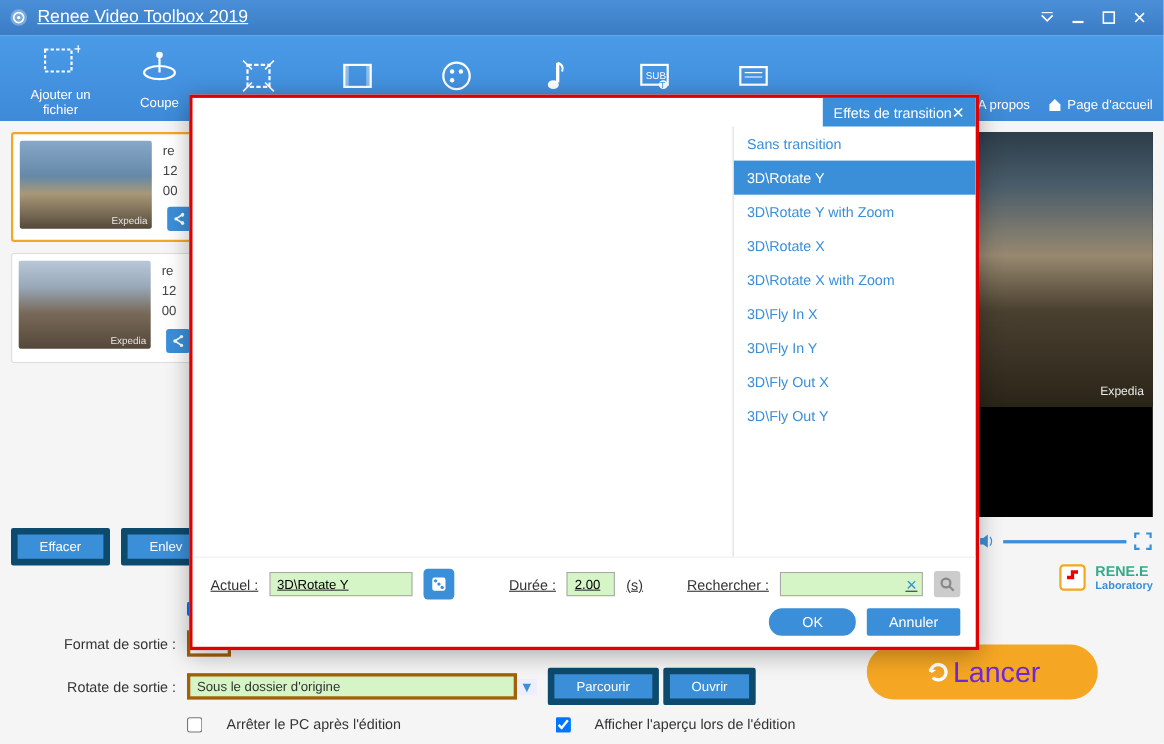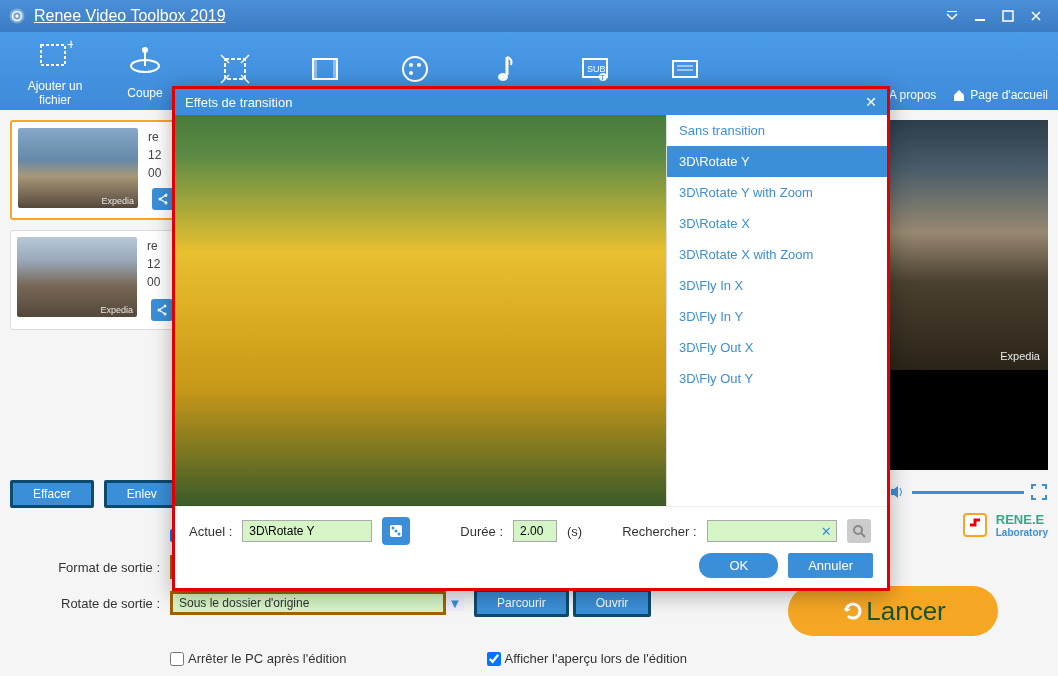--- a/index.html
+++ b/index.html
@@ -25,58 +25,58 @@
 .file-list { position: absolute; left: 10px; top: 10px; width: 440px; }
 .file-card { border: 1px solid #ddd; background: #fff; border-radius: 3px; display: flex; padding: 6px; margin-bottom: 10px; position: relative; height: 100px; }
 .file-card.sel { border: 2px solid #f5a623; }
 .thumb { width: 120px; height: 80px; background: linear-gradient(180deg,#87a8c8 0%,#6589a8 40%,#a89878 60%,#54483a 100%); border-radius: 2px; flex-shrink: 0; position: relative; }
 .thumb-text { position:absolute; bottom:2px; right:4px; font-size:9px; color:rgba(255,255,255,0.85); }
 .file-info { font-size: 12px; color: #444; margin-left: 10px; line-height: 1.5; overflow: hidden; }
 .share-btn { position: absolute; left: 140px; bottom: 8px; width: 22px; height: 22px; background: #3B8FD8; border-radius: 3px; display: flex; align-items: center; justify-content: center; color: #fff; font-size: 12px; }
 
 
 .lower-btns { position: absolute; left: 10px; top: 370px; display: flex; gap: 10px; }
-.btn-blue-sm { background: #3B8FD8; color: #fff; font-size: 12px; padding: 4px 20px; border: 3px solid #0c4a6e; border-radius: 2px; cursor: pointer; }
+.btn-blue-sm { background: #3B8FD8; color: #fff; font-size: 12px; padding: 4px 20px; border: 6px solid #0c4a6e; border-radius: 2px; cursor: pointer; }
 
 
 .settings { position: absolute; left: 10px; bottom: 10px; right: 10px; font-size: 13px; color: #333; }
 .set-row { display: flex; align-items: center; margin-bottom: 10px; }
 .set-label { width: 150px; text-align: right; margin-right: 10px; }
 .combo { border: 3px solid #a16207; background: #fff; height: 24px; display: flex; align-items: center; padding: 0 6px; font-size: 12px; }
 .combo-arrow { width: 18px; text-align: center; color: #3B8FD8; background:#eef;}
-.checkbox-row { display: flex; align-items: center; gap: 4px; margin-left: 160px; margin-top: 24px; }
+.checkbox-row { display: flex; align-items: center; gap: 22px; margin-left: 160px; }
 .checkbox-row input[type=checkbox] { width: 14px; height: 14px; }
 
 
 .preview { position: absolute; right: 10px; top: 10px; width: 160px; height: 350px; background: #000; }
 .preview-img { width:100%; height:250px; background: linear-gradient(180deg,#2d3d4a 0%,#4a5d6a 20%,#978870 45%,#4a4030 65%,#2a2418 100%); position:relative;}
 .preview-watermark { position:absolute; bottom:8px; right:8px; color:#fff; font-size:11px; opacity:0.9; }
 .playbar { position: absolute; right: 10px; top: 370px; width: 160px; height: 24px; display: flex; align-items: center; gap: 6px; }
 .vol-icon { color: #3B8FD8; }
 .fs-icon { color: #3B8FD8; }
 .slider-line { flex:1; height:3px; background:#3B8FD8; }
 
 
-.launch-btn { position: absolute; right: 60px; bottom: 40px; width: 210px; height: 50px; background: #f5a623; border-radius: 25px; color: #14532d; font-size: 26px; display: flex; align-items: center; justify-content: center; gap: 0; cursor: pointer; }
+.launch-btn { position: absolute; right: 60px; bottom: 40px; width: 210px; height: 50px; background: #f5a623; border-radius: 25px; color: #6d28d9; font-size: 26px; display: flex; align-items: center; justify-content: center; gap: 0; cursor: pointer; }
 .renee-logo { position:absolute; right:10px; top:400px; display:flex; align-items:center; gap:6px; font-size:14px; color:#3a8; font-weight:bold; }
 
 
-.modal { position: absolute; left: 172px; top: 86px; width: 718px; height: 505px; background: #fff; border: 3px solid #e00000; box-shadow: 0 4px 20px rgba(0,0,0,0.3); z-index: 100; display:flex; flex-direction:column;}
+.modal { position: absolute; left: 172px; top: 86px; width: 718px; height: 505px; background: #fff; border: 3px solid #e00000; box-shadow: 0 4px 20px rgba(0,0,0,0.3); z-index: 100; display:flex; flex-direction:column;align-items:flex-end;}
 .modal-title { height: 26px; background: #3B8FD8; color: #fff; font-size: 13px; display: flex; align-items: center; padding: 0 10px; justify-content: space-between; }
 .modal-title .close { color: #fff; cursor: pointer; font-size:14px;}
 .modal-body { flex:1; display:flex; }
 .modal-preview { flex:1; background: linear-gradient(180deg,#4a7a3a 0%,#5a8a45 10%,#e8c030 35%,#d8a820 55%,#c89818 70%,#3a5a2a 100%); margin:0; position:relative; }
 .modal-list { width: 221px; border-left: 1px solid #ddd; overflow-y: auto; position:relative; }
 .modal-list::-webkit-scrollbar { width:14px; }
 .modal-list::-webkit-scrollbar-track { background:#f0f0f0; }
 .modal-list::-webkit-scrollbar-thumb { background:#ccc; }
 .trans-item { padding: 8px 12px; font-size: 13px; color: #3B8FD8; cursor: pointer; }
 .trans-item.selected { background: #3B8FD8; color: #fff; }
 .modal-footer { padding: 10px 14px; border-top:1px solid #eee;}
-.mf-row { display:flex; align-items:center; gap:10px; font-size:13px; color:#333; margin-bottom:8px;}
+.mf-row { display:flex; align-items:center; gap:10px; font-size:13px; color:#333; margin-bottom:8px;text-decoration:underline;}
 .mf-input { border:1px solid #aaa; background:#d6f5c6; padding:3px 6px; font-size:12px; }
 .cube-btn { width:28px; height:28px; background:#3B8FD8; border-radius:4px; display:flex; align-items:center; justify-content:center; color:#fff; cursor:pointer;}
 .search-box { border:1px solid #aaa; background:#d6f5c6; width:130px; height:22px; display:flex; align-items:center; justify-content:flex-end; padding:0 4px;}
 .search-box .x { color:#3B8FD8; cursor:pointer; font-size:13px;}
 .search-btn { width:24px; height:24px; background:#ccc; border-radius:3px; display:flex; align-items:center; justify-content:center;}
 .mf-row2 { display:flex; align-items:center; justify-content:flex-end; gap:10px; font-size:13px; }
 .mf-check { display:flex; align-items:center; gap:6px; margin-right:auto; margin-left:220px; font-size:12px;}
 .btn-ok { background:#3B8FD8; color:#fff; padding:5px 30px; border-radius:12px; cursor:pointer; font-size:13px;}
 .btn-cancel { background:#3B8FD8; color:#fff; padding:5px 20px; border-radius:2px; cursor:pointer; font-size:13px;}
 
@@ -285,21 +285,21 @@
       <input type="checkbox" checked="" style="">
     </div>
     <div class="set-row">
       <div class="set-label">Format de sortie :</div>
       <div class="combo" style="width:40px;">
           <span>MC</span>
         </div>
     </div>
     <div class="set-row">
       <div class="set-label">Rotate de sortie :</div>
-      <div class="combo" style="width:276px;background:#d6f5c6;justify-content:flex-end;">
+      <div class="combo" style="width:300px;background:#d6f5c6;justify-content:flex-end;">
           <span style="flex:1">Sous le dossier d'origine</span>
         </div>
       <div class="combo-arrow">▼</div>
       <div style="width:10px"></div>
       <div class="btn-blue-sm">Parcourir</div>
       <div class="btn-blue-sm" style="margin-left:4px;">Ouvrir</div>
     </div>
     <div style="display:flex;gap:140px;">
       <label class="checkbox-row">
         <input type="checkbox" style="">

